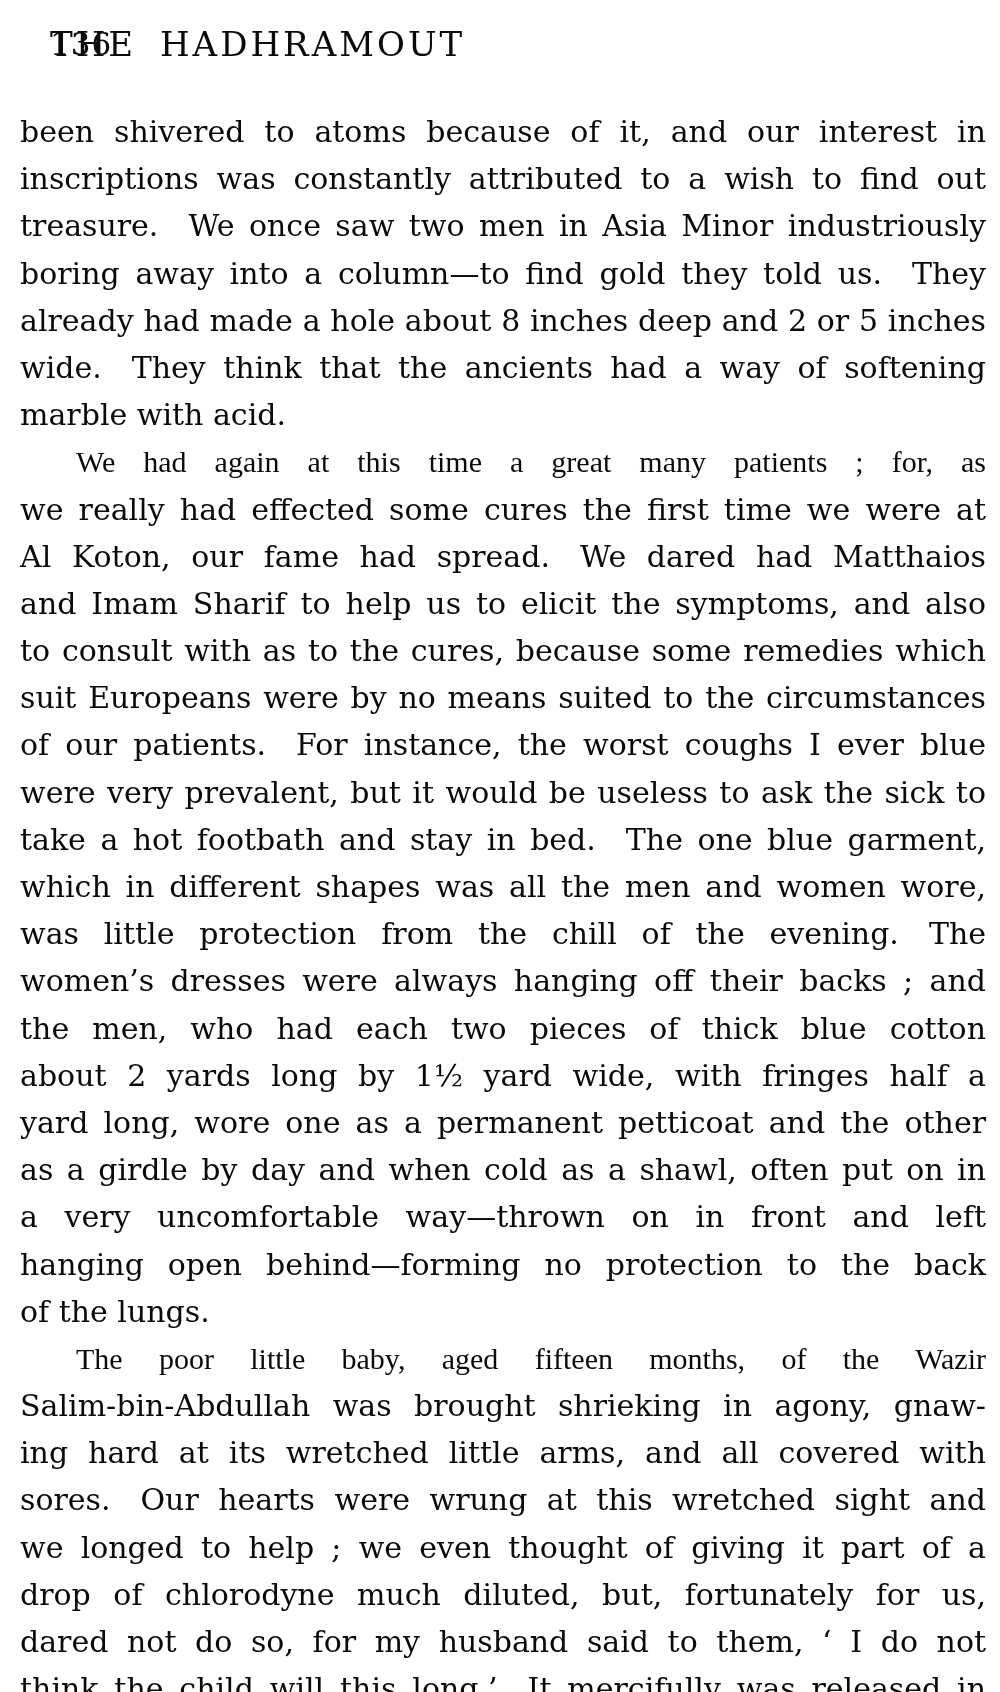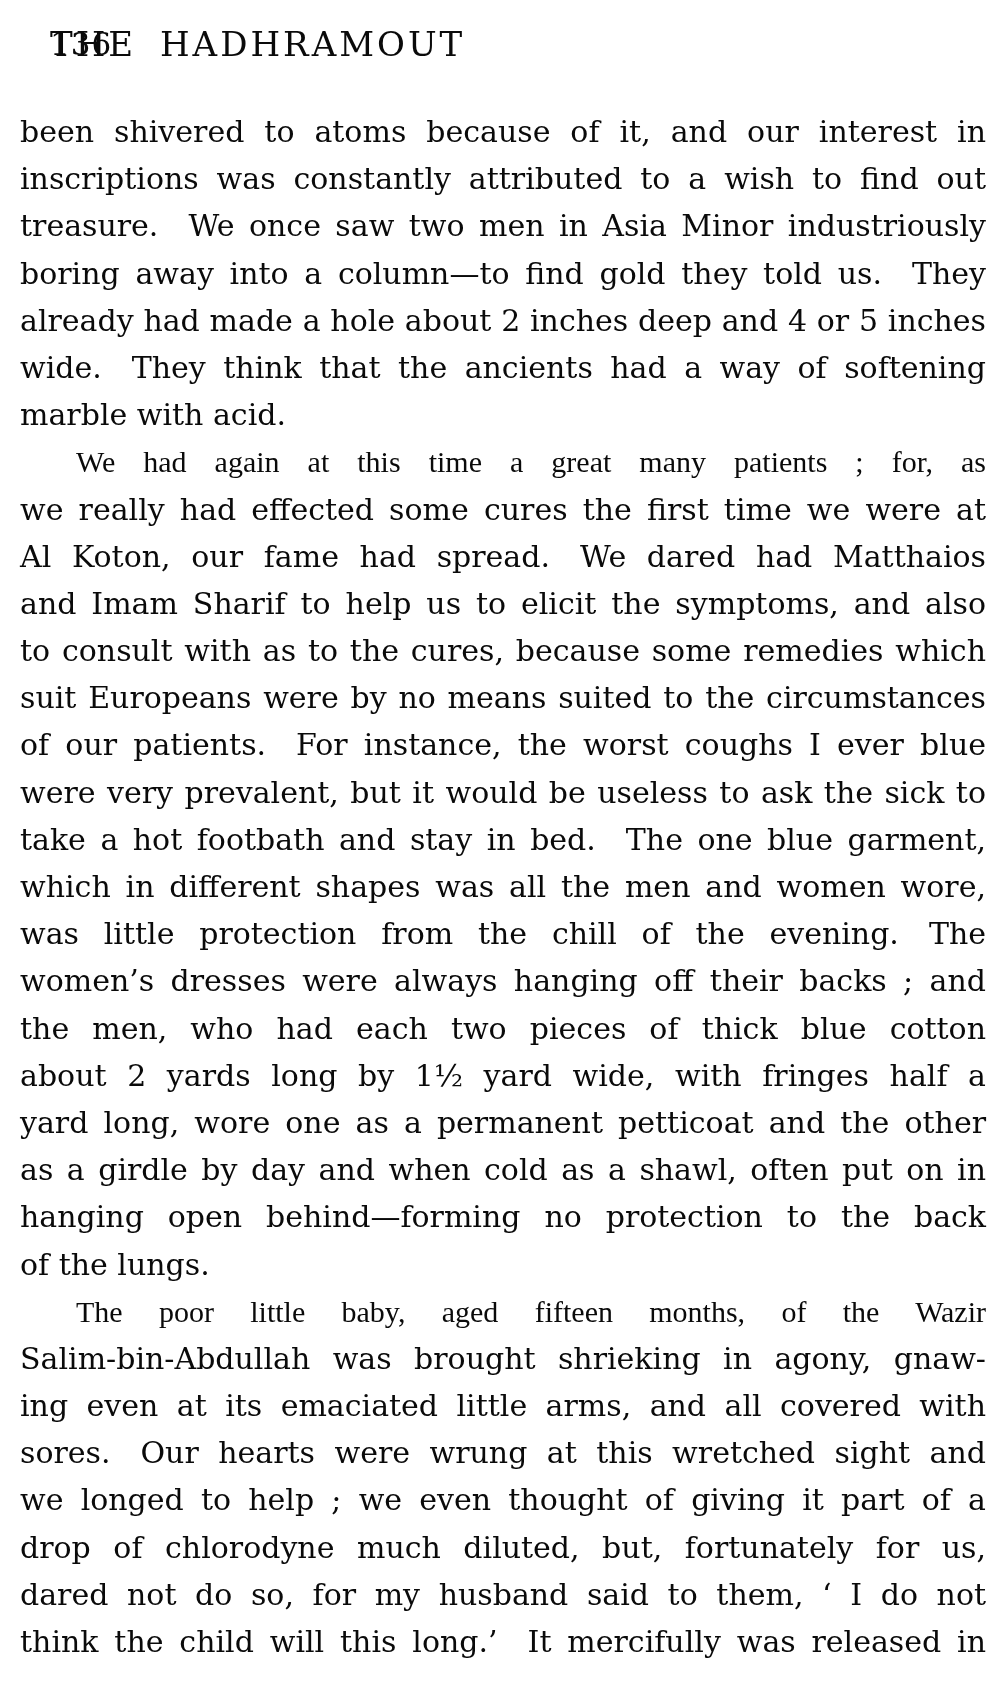--- a/index.html
+++ b/index.html
@@ -76,48 +76,49 @@
   <div class="page-header">
     <span class="page-number">136</span>
     <span class="running-title">THE HADHRAMOUT</span>
   </div>
   <div class="page-text">
       <div class="paragraph">
         <div class="line">been shivered to atoms because of it, and our interest in</div>
         <div class="line">inscriptions was constantly attributed to a wish to find out</div>
         <div class="line">treasure. We once saw two men in Asia Minor industriously</div>
         <div class="line">boring away into a column—to find gold they told us. They</div>
-        <div class="line">already had made a hole about 2 inches deep and 4 or 5 inches</div>
+        <div class="line">already had made a hole about 8 inches deep and 2 or 5 inches</div>
         <div class="line">wide. They think that the ancients had a way of softening</div>
         <div class="line para-end">marble with acid.</div>
       </div>
       <div class="paragraph">
         <div class="line indent">We had again at this time a great many patients ; for, as</div>
         <div class="line">we really had effected some cures the first time we were at</div>
         <div class="line">Al Koton, our fame had spread. We dared had Matthaios</div>
         <div class="line">and Imam Sharif to help us to elicit the symptoms, and also</div>
         <div class="line">to consult with as to the cures, because some remedies which</div>
         <div class="line">suit Europeans were by no means suited to the circumstances</div>
         <div class="line">of our patients. For instance, the worst coughs I ever blue</div>
         <div class="line">were very prevalent, but it would be useless to ask the sick to</div>
         <div class="line">take a hot footbath and stay in bed. The one blue garment,</div>
         <div class="line">which in different shapes was all the men and women wore,</div>
         <div class="line">was little protection from the chill of the evening. The</div>
         <div class="line">women’s dresses were always hanging off their backs ; and</div>
         <div class="line">the men, who had each two pieces of thick blue cotton</div>
         <div class="line">about 2 yards long by 1½ yard wide, with fringes half a</div>
         <div class="line">yard long, wore one as a permanent petticoat and the other</div>
         <div class="line">as a girdle by day and when cold as a shawl, often put on in</div>
+        <div class="line">a very uncomfortable way—thrown on in front and left</div>
         <div class="line">hanging open behind—forming no protection to the back</div>
         <div class="line para-end">of the lungs.</div>
       </div>
       <div class="paragraph">
         <div class="line indent">The poor little baby, aged fifteen months, of the Wazir</div>
         <div class="line">Salim-bin-Abdullah was brought shrieking in agony, gnaw-</div>
-        <div class="line">ing even at its emaciated little arms, and all covered with</div>
+        <div class="line">ing hard at its wretched little arms, and all covered with</div>
         <div class="line">sores. Our hearts were wrung at this wretched sight and</div>
         <div class="line">we longed to help ; we even thought of giving it part of a</div>
         <div class="line">drop of chlorodyne much diluted, but, fortunately for us,</div>
         <div class="line">dared not do so, for my husband said to them, ‘ I do not</div>
         <div class="line">think the child will this long.’ It mercifully was released in</div>
       </div>
     </div>
 </div>
 
 </body></html>

